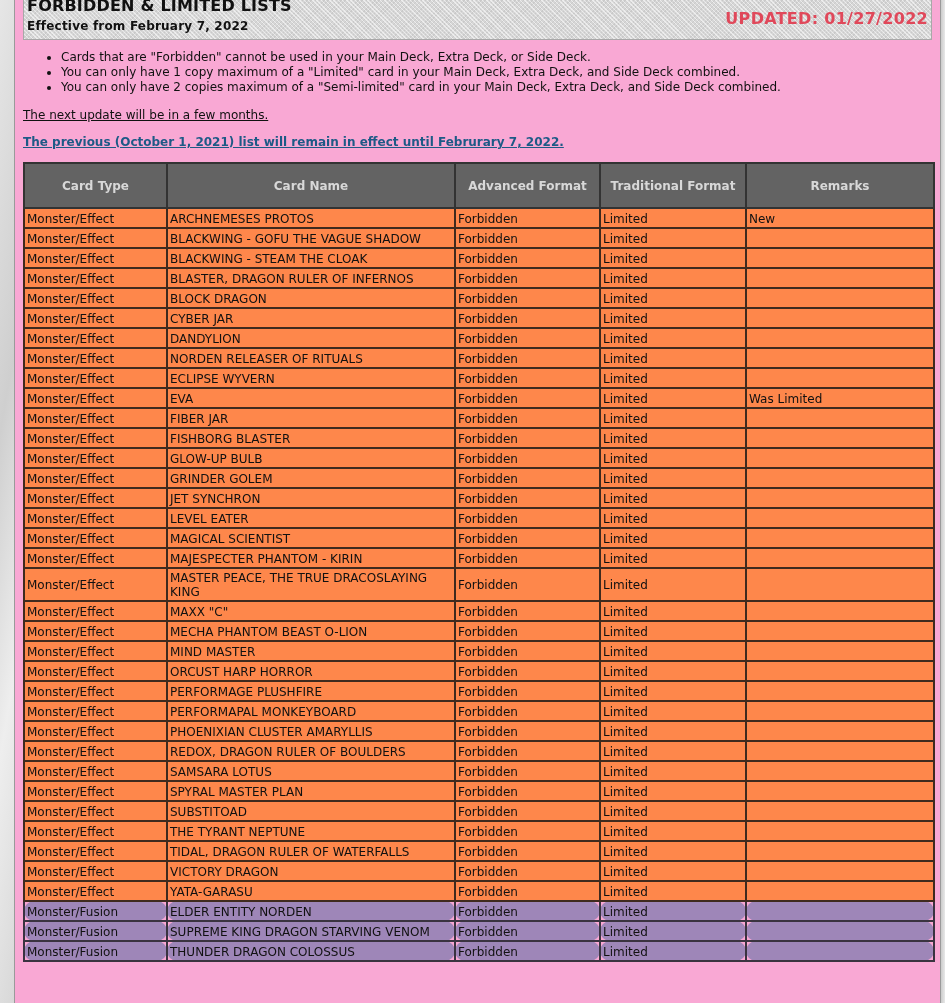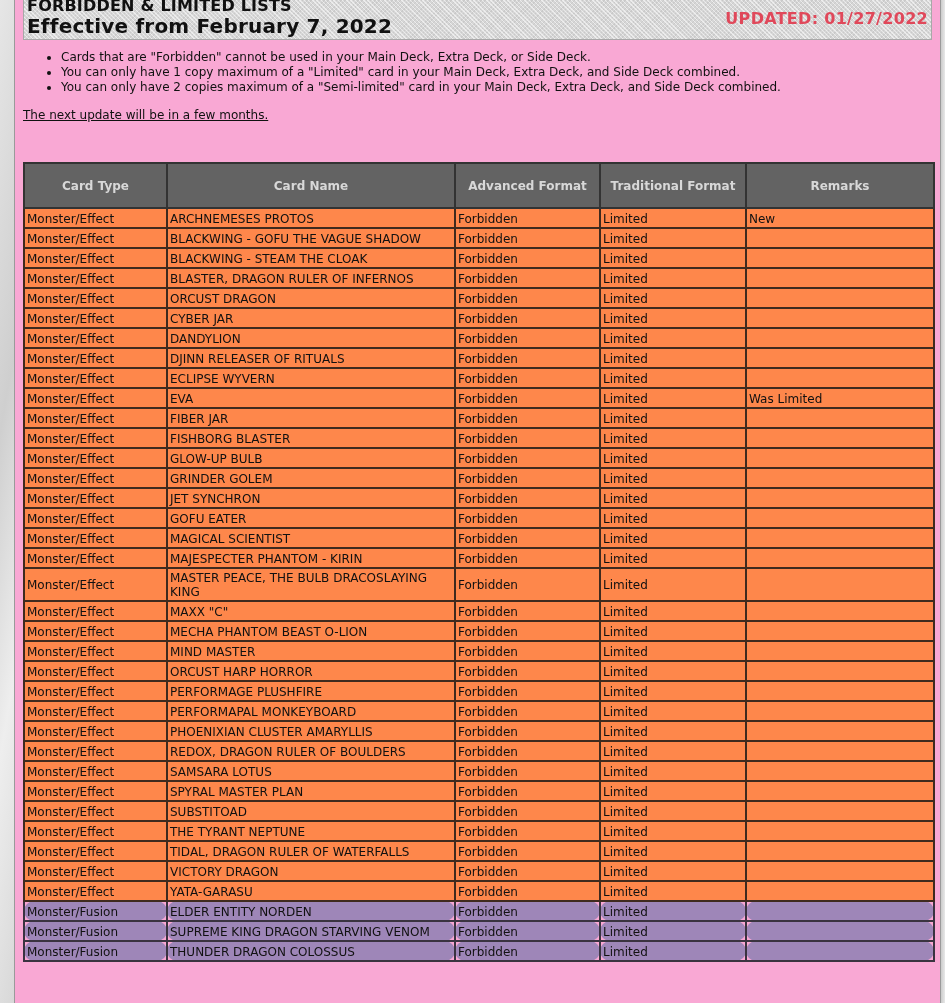--- a/index.html
+++ b/index.html
@@ -32,21 +32,21 @@
       repeating-linear-gradient(45deg, rgba(255,255,255,0.55) 0 1px, transparent 1px 3px),
       repeating-linear-gradient(-45deg, rgba(0,0,0,0.06) 0 1px, transparent 1px 3px);
   }
   .title-line1 {
     position:absolute; left:3px; top:0px;
     font-size:16px; font-weight:bold; color:#111; letter-spacing:0.2px;
     line-height:18px;
   }
   .title-line2 {
     position:absolute; left:3px; top:19px;
-    font-size:20px; font-weight:bold; color:#111; letter-spacing:0.2px;
+    font-size:12px; font-weight:bold; color:#111; letter-spacing:0.2px;
     line-height:20px;
   }
   .updated {
     position:absolute; right:3px; top:12px;
     font-size:16px; font-weight:bold; color:#e0485a; letter-spacing:0.3px;
   }
   ul.rules {
     position:absolute; left:8px; top:50px; margin:0; padding-left:38px;
     font-size:12px; color:#111; line-height:15px;
   }
@@ -104,20 +104,21 @@
     <div class="updated">UPDATED: 01/27/2022</div>
   </div>
 
   <ul class="rules">
     <li>Cards that are "Forbidden" cannot be used in your Main Deck, Extra Deck, or Side Deck.</li>
     <li>You can only have 1 copy maximum of a "Limited" card in your Main Deck, Extra Deck, and Side Deck combined.</li>
     <li>You can only have 2 copies maximum of a "Semi-limited" card in your Main Deck, Extra Deck, and Side Deck combined.</li>
   </ul>
 
   <div class="next-update">The next update will be in a few months.</div>
+  <a class="prev-link">The previous (October 1, 2021) list will remain in effect until Februrary 7, 2022.</a>
 
   <table class="fl">
     <colgroup>
       <col style="width:143px">
       <col style="width:288px">
       <col style="width:145px">
       <col style="width:146px">
       <col style="width:188px">
     </colgroup>
     <thead>
@@ -153,42 +154,42 @@
         </tr>
         <tr class="effect">
           <td>Monster/Effect</td>
           <td>BLASTER, DRAGON RULER OF INFERNOS</td>
           <td>Forbidden</td>
           <td>Limited</td>
           <td></td>
         </tr>
         <tr class="effect">
           <td>Monster/Effect</td>
-          <td>ORCUST DRAGON</td>
+          <td>BLOCK DRAGON</td>
           <td>Forbidden</td>
           <td>Limited</td>
           <td></td>
         </tr>
         <tr class="effect">
           <td>Monster/Effect</td>
           <td>CYBER JAR</td>
           <td>Forbidden</td>
           <td>Limited</td>
           <td></td>
         </tr>
         <tr class="effect">
           <td>Monster/Effect</td>
           <td>DANDYLION</td>
           <td>Forbidden</td>
           <td>Limited</td>
           <td></td>
         </tr>
         <tr class="effect">
           <td>Monster/Effect</td>
-          <td>DJINN RELEASER OF RITUALS</td>
+          <td>NORDEN RELEASER OF RITUALS</td>
           <td>Forbidden</td>
           <td>Limited</td>
           <td></td>
         </tr>
         <tr class="effect">
           <td>Monster/Effect</td>
           <td>ECLIPSE WYVERN</td>
           <td>Forbidden</td>
           <td>Limited</td>
           <td></td>
@@ -230,42 +231,42 @@
         </tr>
         <tr class="effect">
           <td>Monster/Effect</td>
           <td>JET SYNCHRON</td>
           <td>Forbidden</td>
           <td>Limited</td>
           <td></td>
         </tr>
         <tr class="effect">
           <td>Monster/Effect</td>
-          <td>GOFU EATER</td>
+          <td>LEVEL EATER</td>
           <td>Forbidden</td>
           <td>Limited</td>
           <td></td>
         </tr>
         <tr class="effect">
           <td>Monster/Effect</td>
           <td>MAGICAL SCIENTIST</td>
           <td>Forbidden</td>
           <td>Limited</td>
           <td></td>
         </tr>
         <tr class="effect">
           <td>Monster/Effect</td>
           <td>MAJESPECTER PHANTOM - KIRIN</td>
           <td>Forbidden</td>
           <td>Limited</td>
           <td></td>
         </tr>
         <tr class="effect tall">
           <td>Monster/Effect</td>
-          <td>MASTER PEACE, THE BULB DRACOSLAYING KING</td>
+          <td>MASTER PEACE, THE TRUE DRACOSLAYING KING</td>
           <td>Forbidden</td>
           <td>Limited</td>
           <td></td>
         </tr>
         <tr class="effect">
           <td>Monster/Effect</td>
           <td>MAXX "C"</td>
           <td>Forbidden</td>
           <td>Limited</td>
           <td></td>

